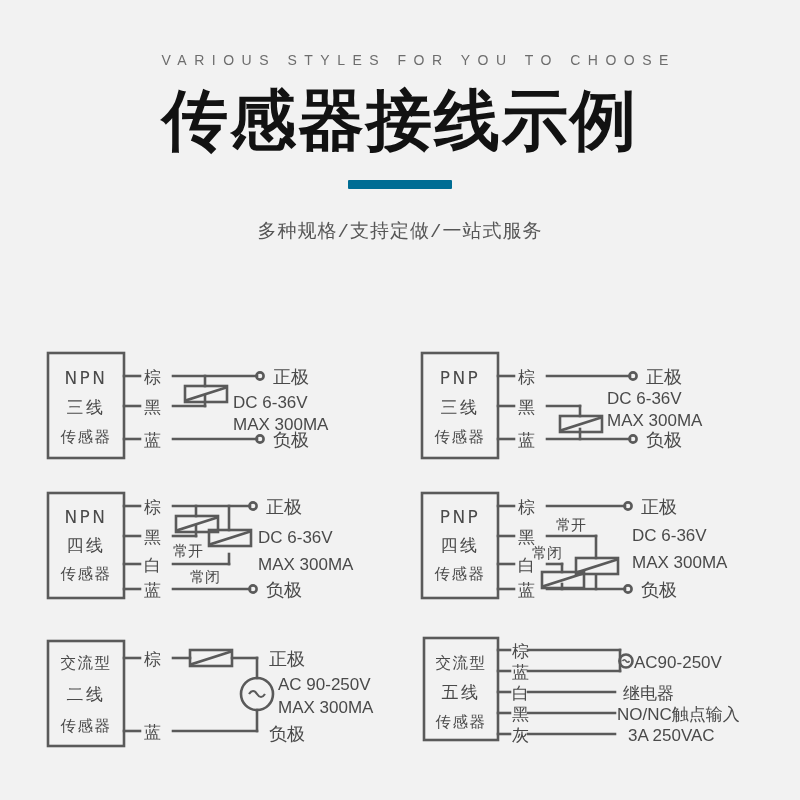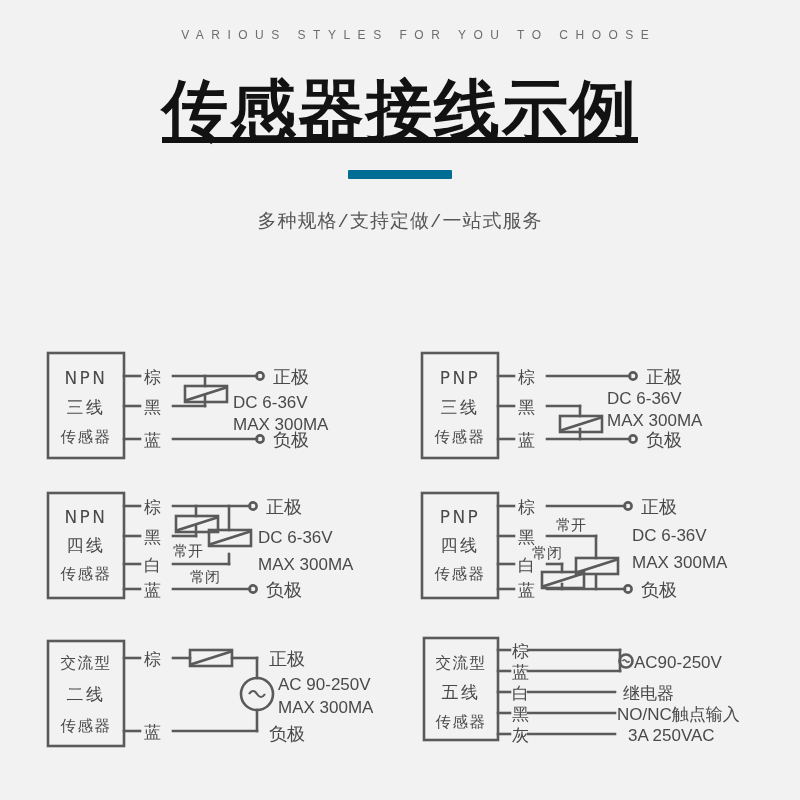--- a/index.html
+++ b/index.html
@@ -18,38 +18,37 @@
 
   
   .header {
     position: absolute;
     top: 0;
     left: 0;
     width: 800px;
     text-align: center;
   }
   .eyebrow {
-    margin-top: 28px;
-    font-size: 12px;
+    margin-top: 52px;
+    font-size: 14px;
     letter-spacing: 7.5px;
     color: #6d6d6d;
     font-weight: 400;
     text-indent: 7.5px;
     font-family: "Liberation Sans", "DejaVu Sans", sans-serif;
     padding-left: 30px;
   }
   .main-title {
-    margin-top: 32px;
+    margin-top: 16px;
     font-size: 66px;
     line-height: 74px;
     font-weight: 700;
     color: #121212;
     letter-spacing: 2px;
     font-family: "DejaVu Sans", "Liberation Sans", sans-serif;
-    text-decoration: underline;
   }
   .accent-bar {
     width: 104px;
     height: 9px;
     background: #006d94;
     margin: 22px auto 0 auto;
     border-radius: 1px;
   }
   .subtitle {
     margin-top: 29px;

